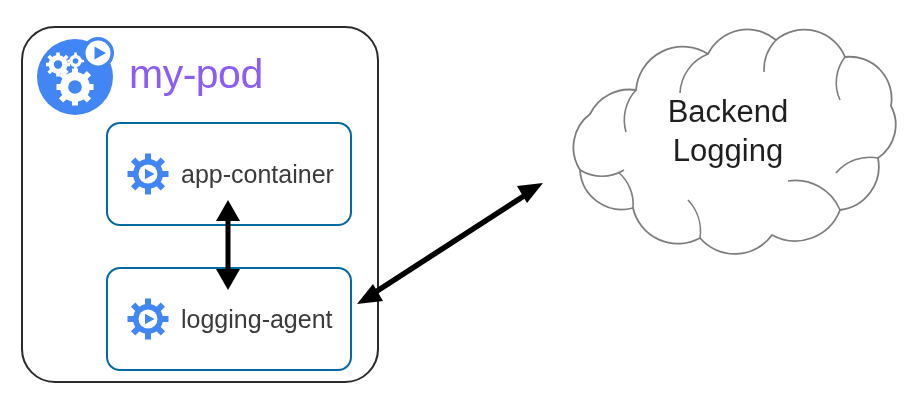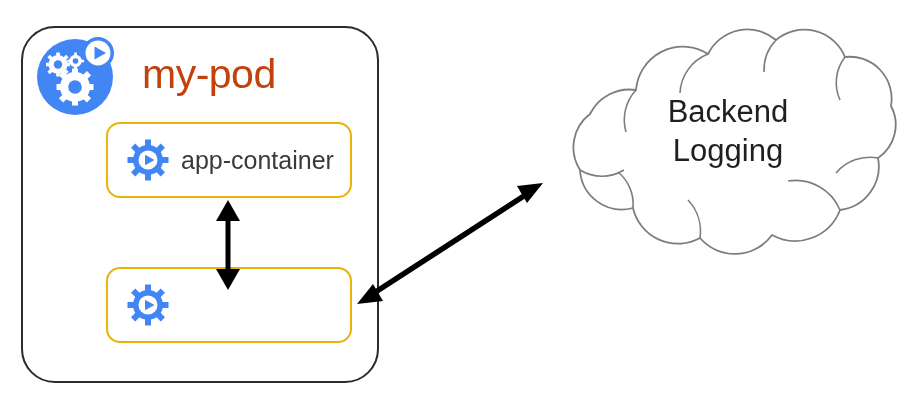--- a/index.html
+++ b/index.html
@@ -24,42 +24,42 @@
     top: 26px;
     width: 358px;
     height: 357px;
     border: 2.5px solid #2b2b2b;
     border-radius: 34px;
     background: #ffffff;
     box-sizing: border-box;
   }
   .pod-title {
     position: absolute;
-    left: 142px;
+    left: 129px;
     top: 50px;
     font-size: 41px;
     line-height: 48px;
-    color: #c2410c;
+    color: #8b5cf6;
     letter-spacing: -0.5px;
     white-space: nowrap;
   }
   .pod-icon {
     position: absolute;
     left: 33px;
     top: 33px;
     width: 88px;
     height: 84px;
   }
   
   .container-box {
     position: absolute;
     left: 106px;
     width: 246px;
-    height: 76px;
-    border: 2px solid #eab308;
+    height: 104px;
+    border: 2px solid #0369a1;
     border-radius: 14px;
     background: #ffffff;
     box-sizing: border-box;
   }
   .container-box.app { top: 122px; }
   .container-box.agent { top: 267px; }
   .container-icon {
     position: absolute;
     left: 18px;
     top: 50%;
@@ -194,20 +194,21 @@
           <rect x="35.5" y="19" width="7" height="6"></rect>
           <rect x="6.6" y="6.6" width="6" height="7" transform="rotate(-45 9.6 10.1)"></rect>
           <rect x="31.4" y="30.4" width="6" height="7" transform="rotate(-45 34.4 33.9)"></rect>
           <rect x="31.4" y="6.6" width="6" height="7" transform="rotate(45 34.4 10.1)"></rect>
           <rect x="6.6" y="30.4" width="6" height="7" transform="rotate(45 9.6 33.9)"></rect>
         </g>
         <circle cx="22" cy="22" r="9.5" fill="#ffffff"></circle>
         <path d="M19 16.8 L28.5 22 L19 27.2 Z" fill="#4285F4"></path>
       </svg>
     </span>
+    <span class="container-label">logging-agent</span>
   </div>
 
   <div class="cloud-wrap">
     <svg viewBox="0 0 378 262" width="378" height="262">
       <path d="M96 80
                A 47 47 0 0 1 168 44
                A 44 44 0 0 1 236 30
                A 44 44 0 0 1 305 47
                A 42 42 0 0 1 351 96
                A 40 40 0 0 1 338 148

